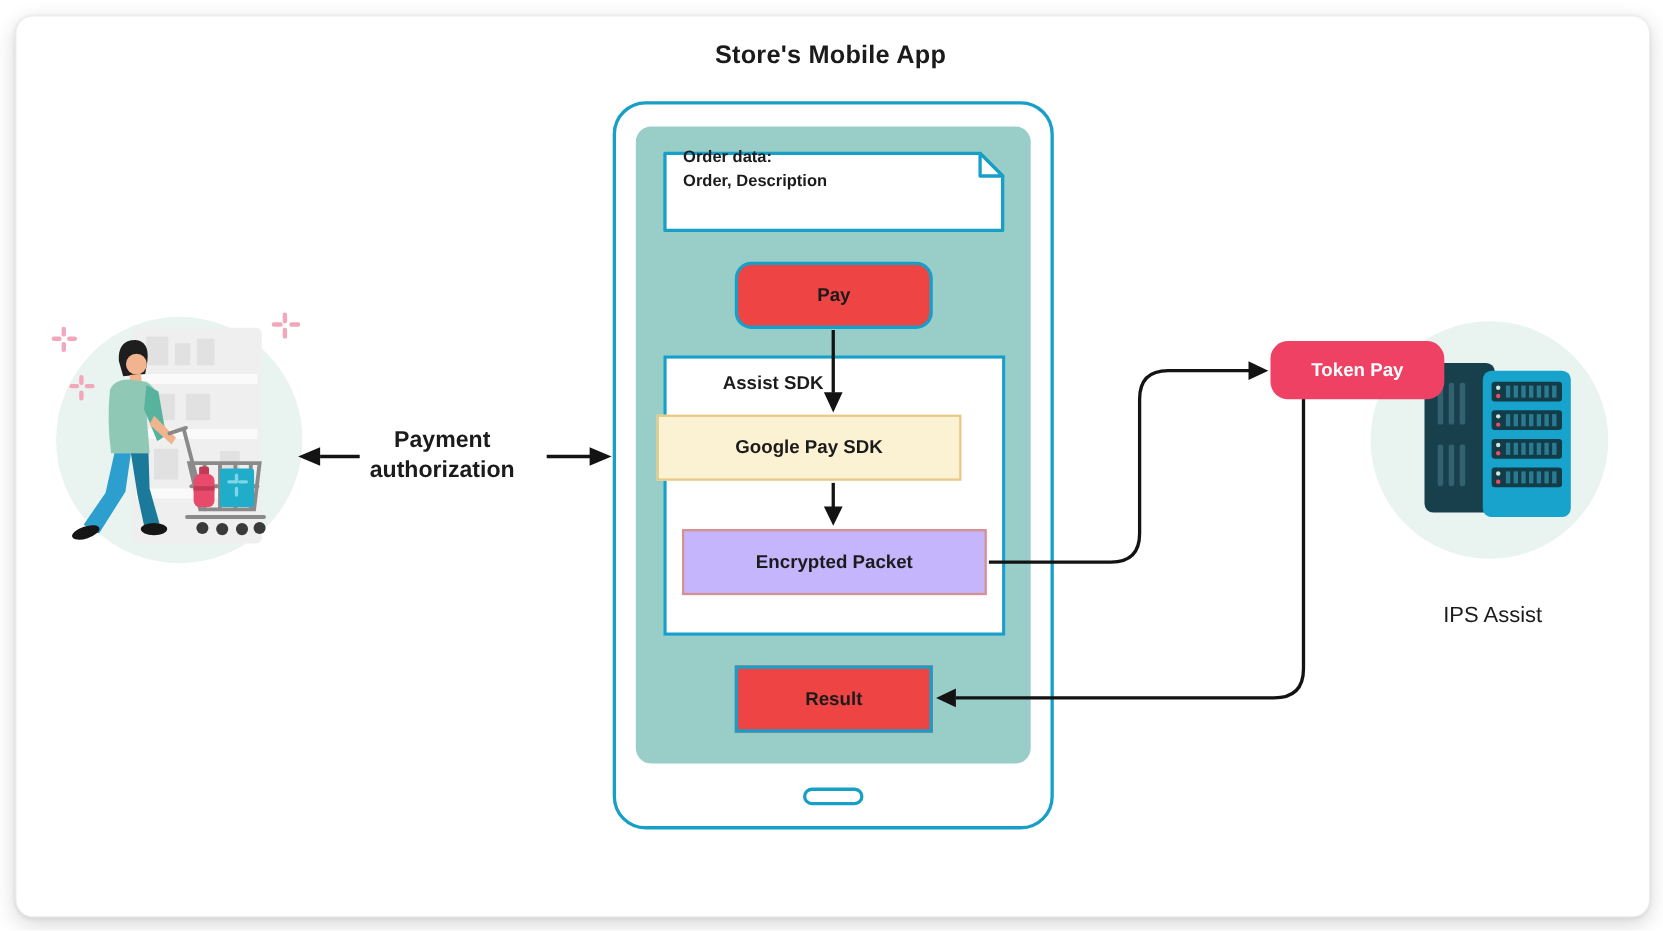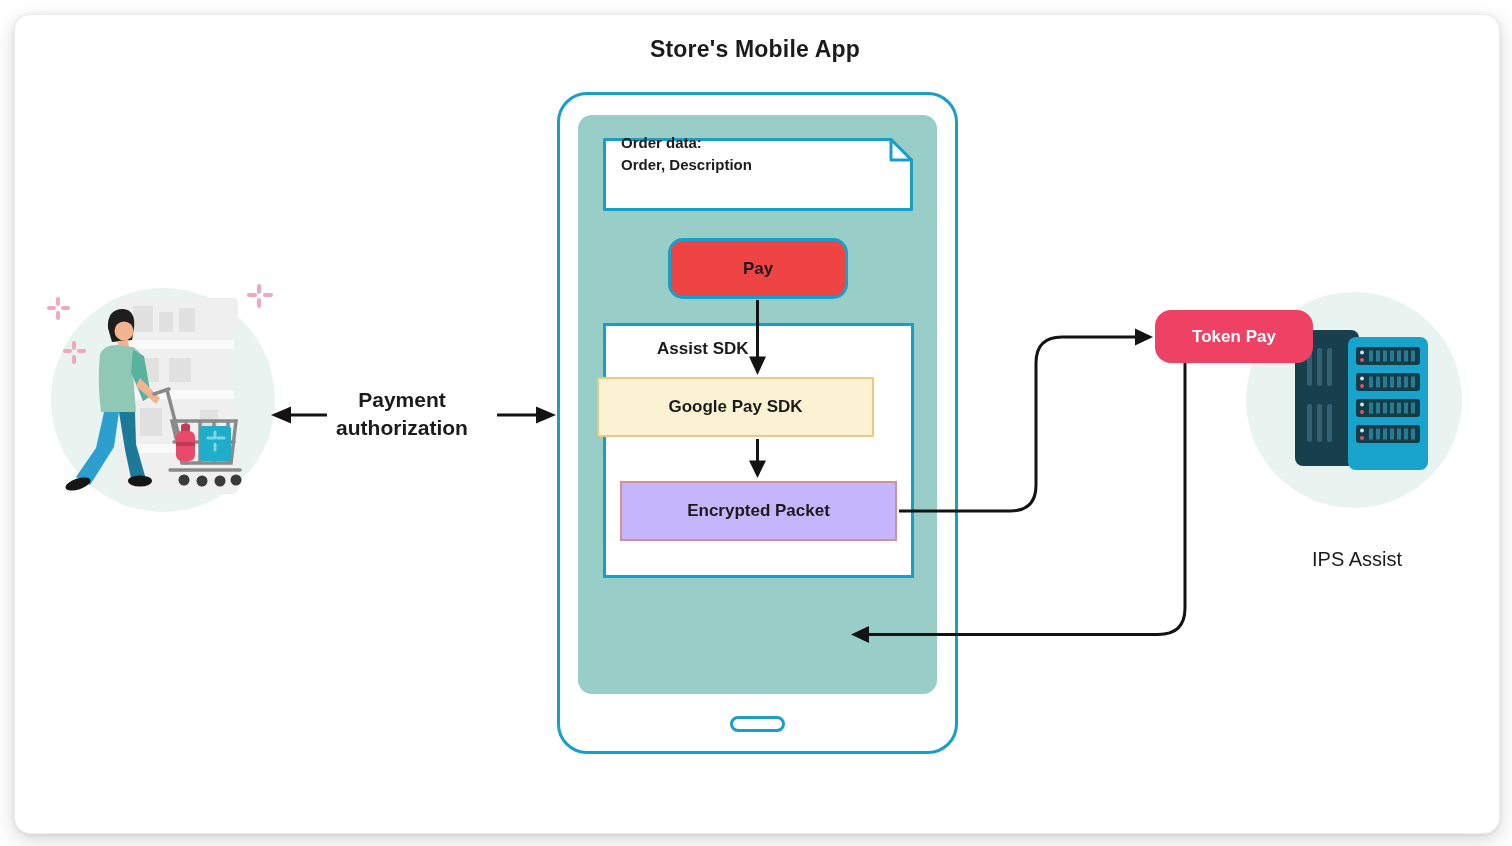--- a/index.html
+++ b/index.html
@@ -178,19 +178,20 @@
   </div>
 
   <div class="box pay cyan-b z3">Pay</div>
 
   <div class="abs assist-label z3">Assist SDK</div>
 
   <div class="box gpay z3">Google Pay SDK</div>
 
   <div class="box enc z3">Encrypted Packet</div>
 
+  <div class="box result cyan-b z3">Result</div>
 
   <div class="abs home z3"></div>
 
   <div class="box token z3">Token Pay</div>
 
   <div class="abs ips-label z3">IPS Assist</div>
 </div>
 
 </body></html>

